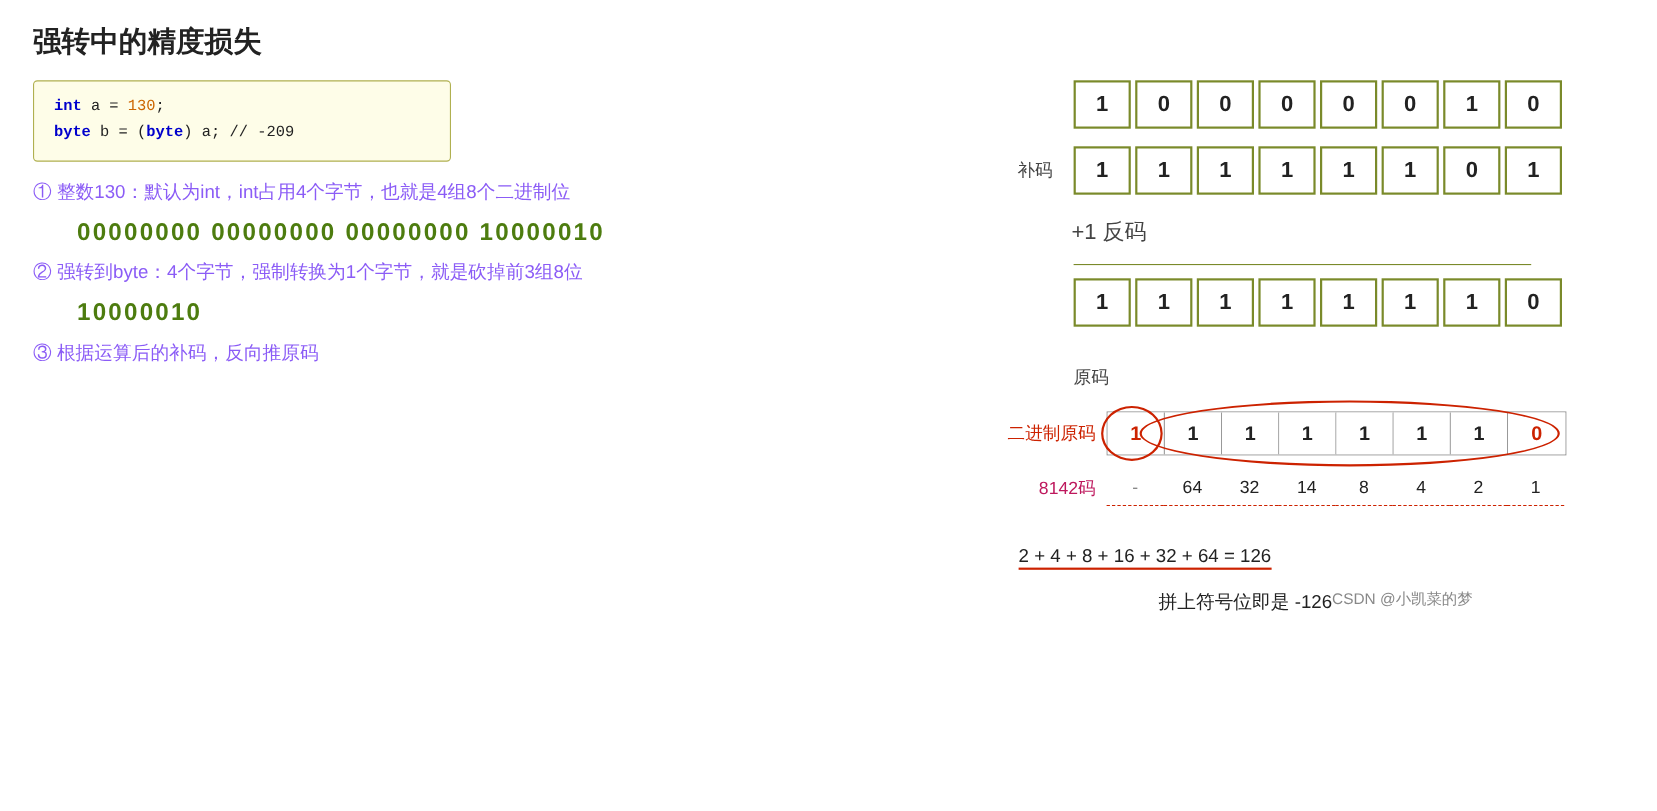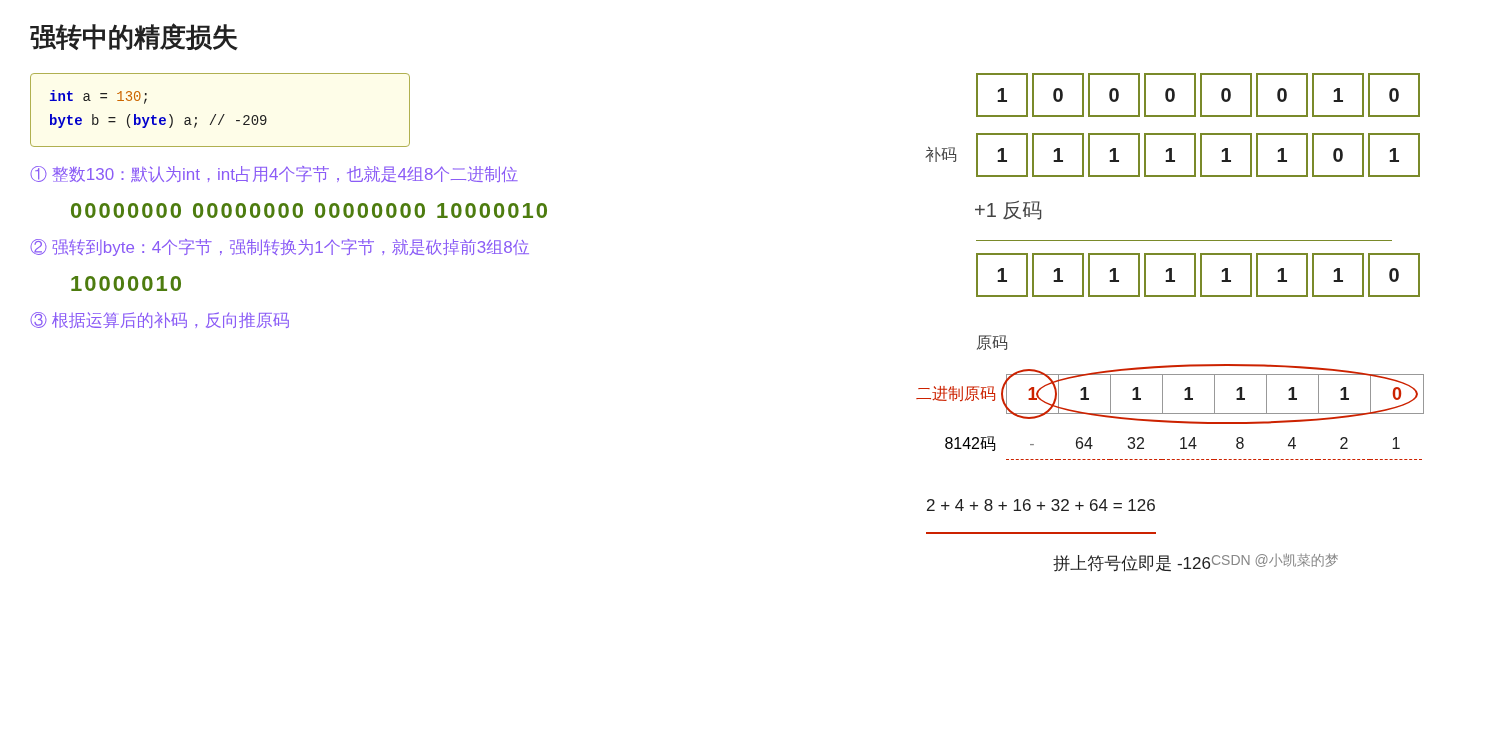--- a/index.html
+++ b/index.html
@@ -128,21 +128,21 @@
     }
 
     .binary-source-label {
       font-size: 16px;
       color: #cc2200;
       min-width: 80px;
       text-align: right;
     }
 
     .blue-label {
-      color: #000000;
+      color: #be185d;
     }
 
     .source-cells {
       display: flex;
       gap: 0;
       border: 1.5px solid #999;
     }
 
     .source-cell {
       width: 52px;
@@ -179,21 +179,21 @@
     }
 
     .value-cell.dash { color: #888; }
 
     .equation-row {
       font-size: 17px;
       color: #222;
       margin: 8px 0 2px 0;
       border-bottom: 2px solid #cc2200;
       display: inline-block;
-      padding-bottom: 16px;
+      padding-bottom: 0;
     }
 
     .final-row {
       font-size: 17px;
       color: #222;
       margin-top: 6px;
       display: flex;
       justify-content: center;
     }
 

